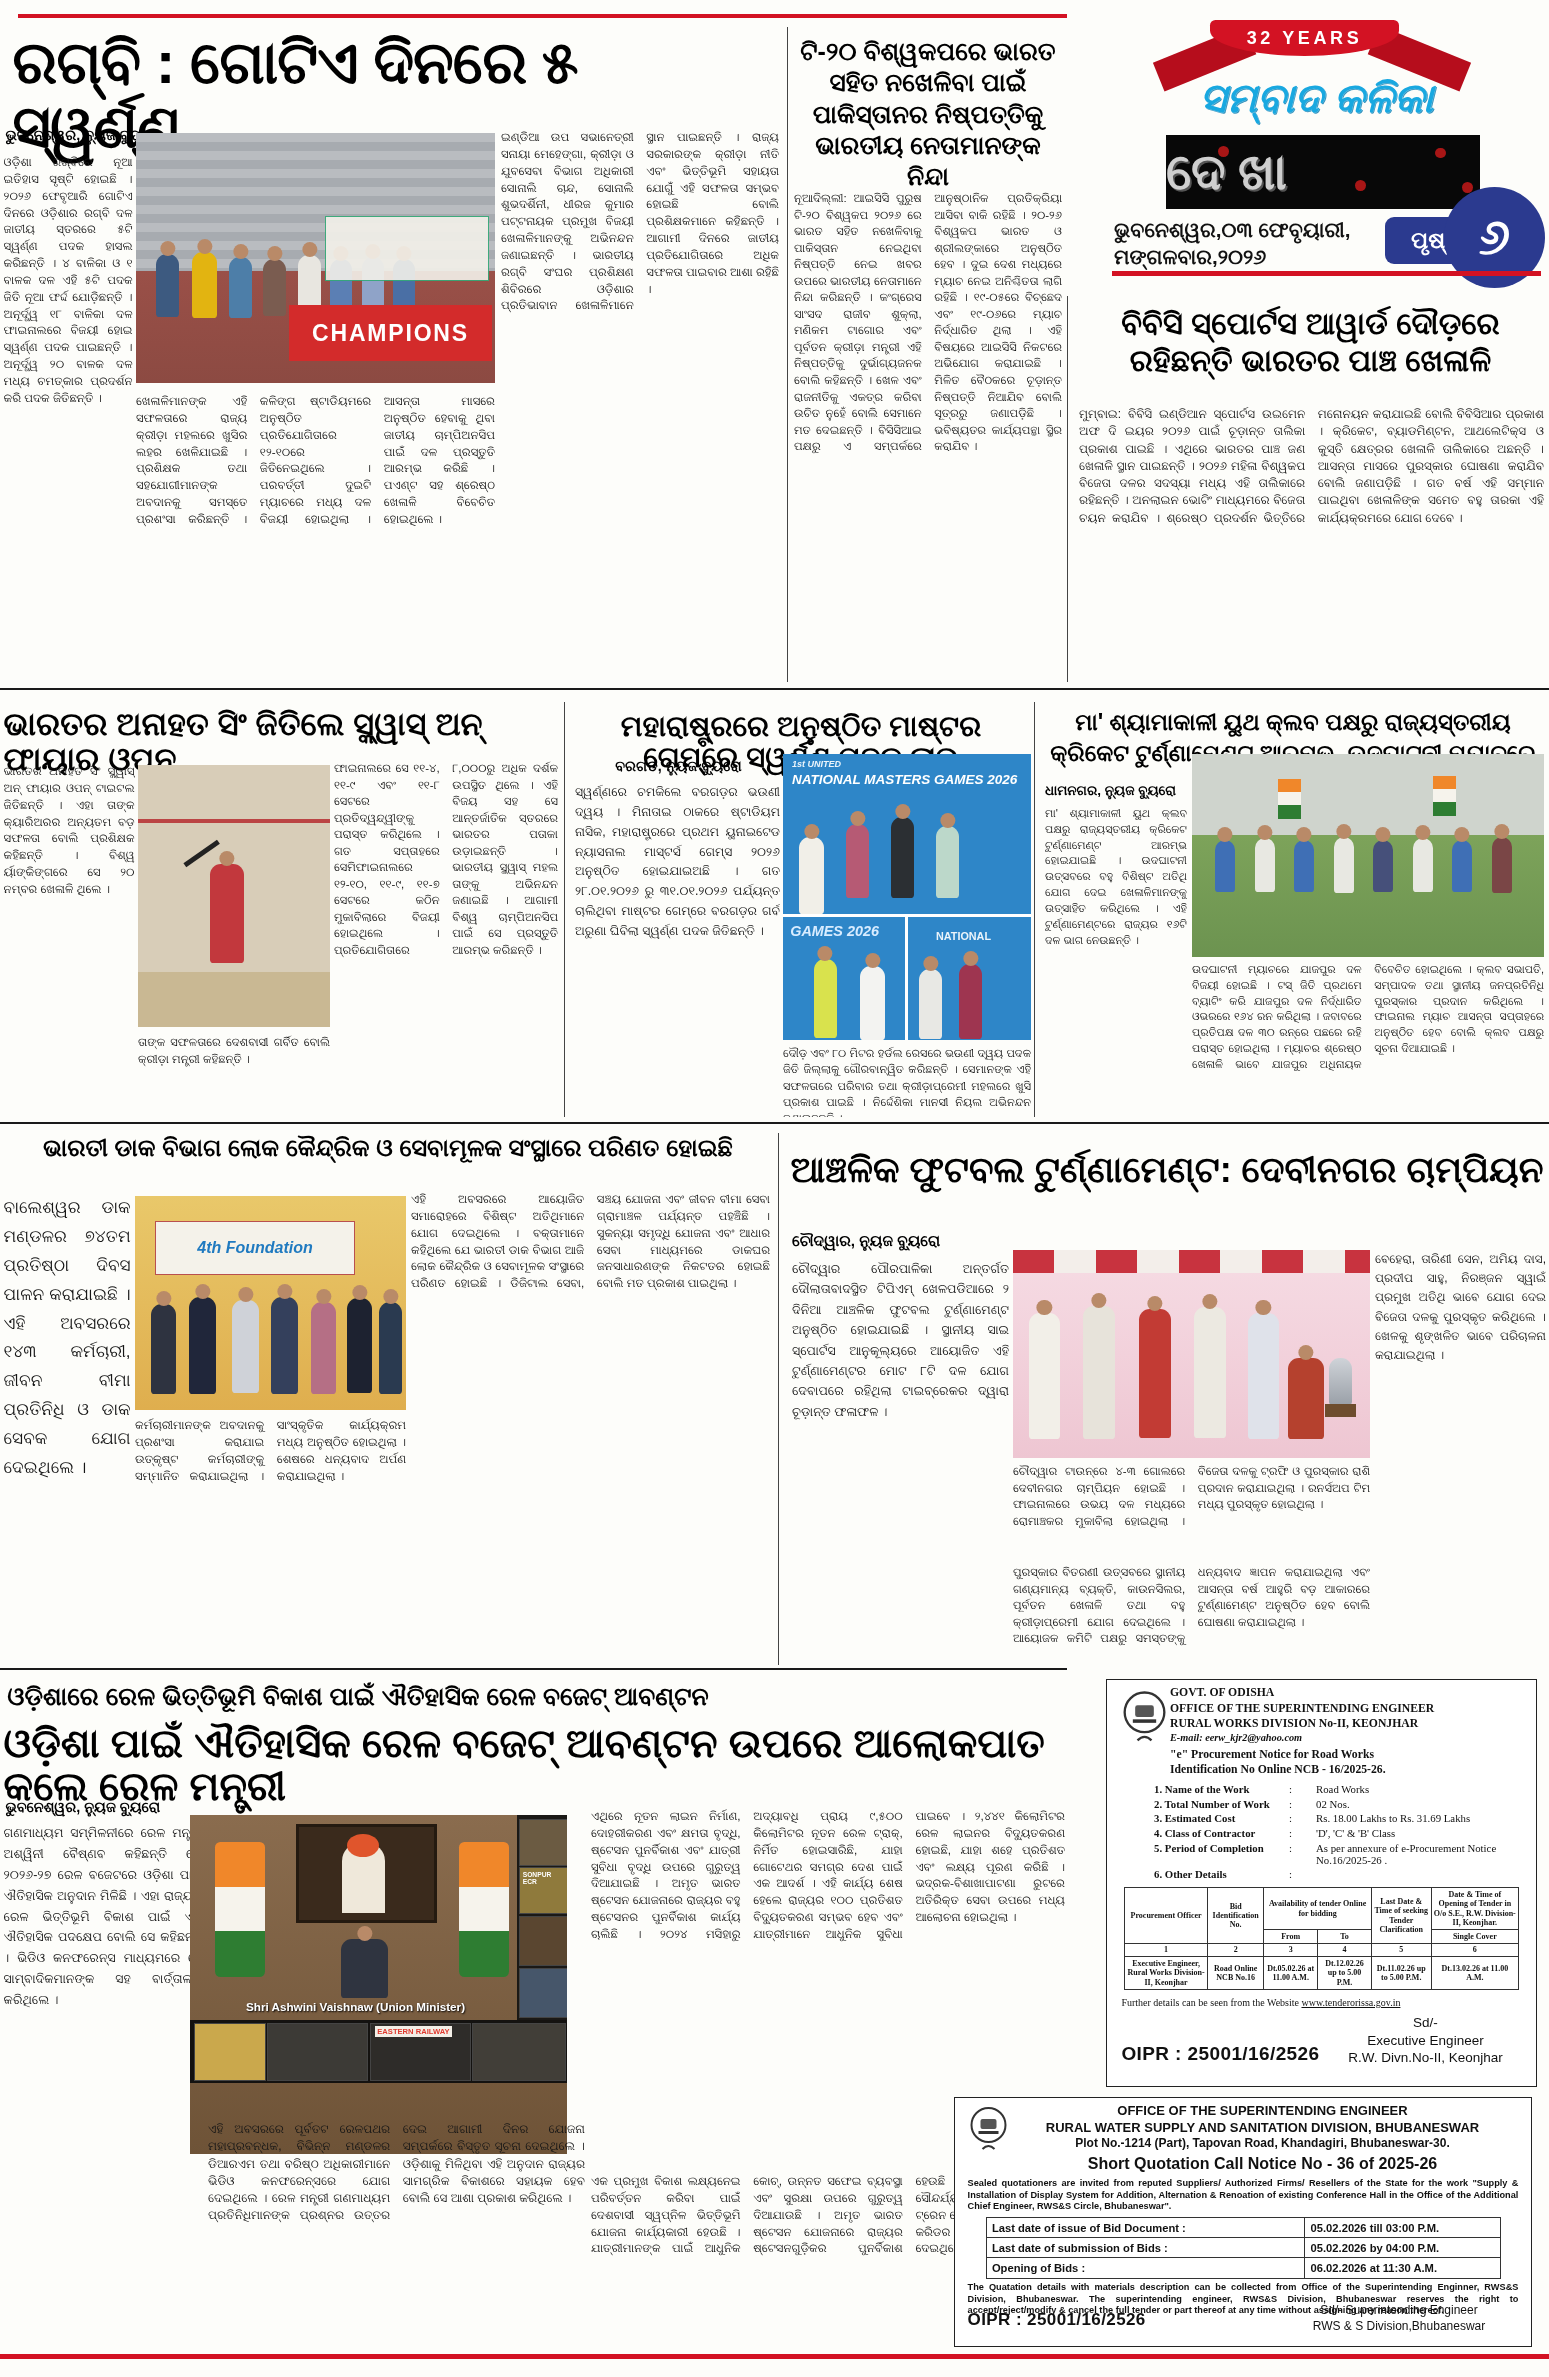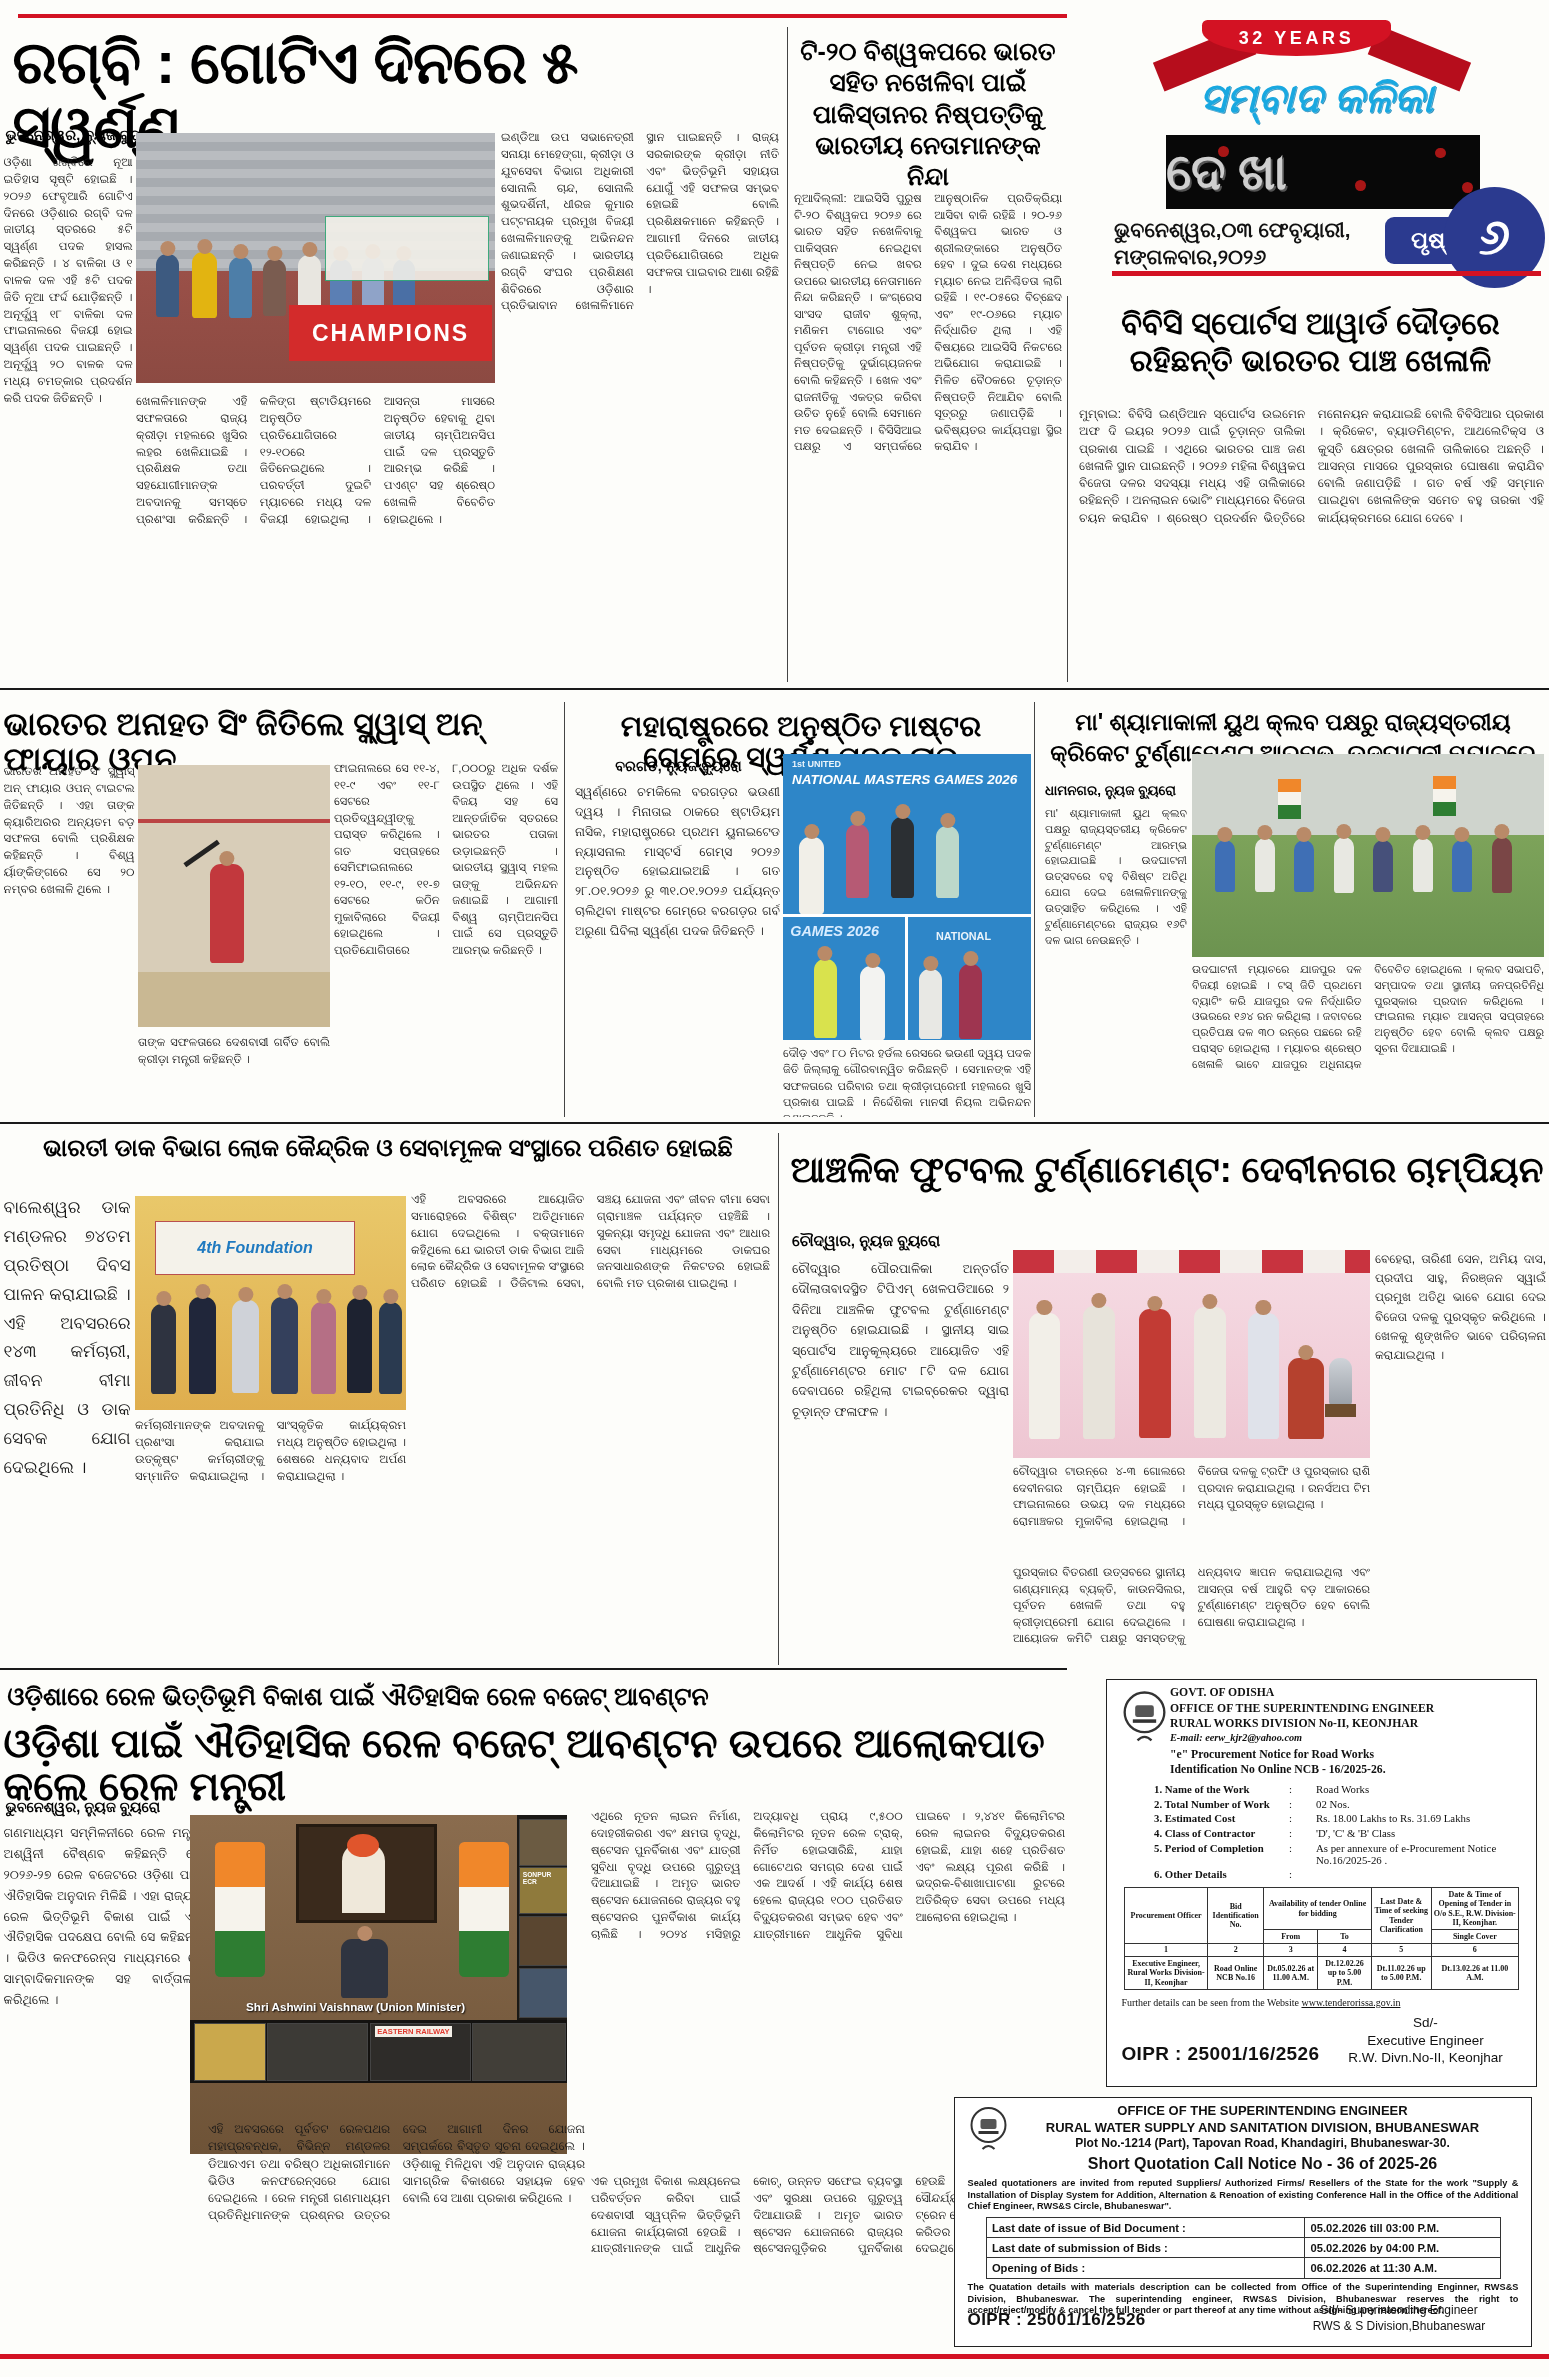--- a/index.html
+++ b/index.html
@@ -51,21 +51,21 @@
 <body>
 
 <div id="page">
 
   <div class="redrule" style="left:18px;top:14.4px;width:1049px;height:3.6px;"></div>
 
   <div class="abs" style="left:1074px;top:0;width:476px;height:289px;">
 
     <div class="ribbon-tail" style="left:81px;top:43px;width:99px;height:30.5px;transform:rotate(-22deg);"></div>
     <div class="ribbon-tail" style="left:296px;top:43px;width:99px;height:30.5px;transform:rotate(22deg);"></div>
-    <div class="ribbon-band" style="left:128px;top:20px;width:189px;height:36px;">
+    <div class="ribbon-band" style="left:136px;top:20px;width:189px;height:36px;">
       <span style="color:#fff;font-weight:800;font-size:18px;letter-spacing:3.6px;">32 YEARS</span>
     </div>
 
     <div class="abs center" style="left:54px;top:75px;width:377px;">
       <span class="logo-script" style="font-size:41px;">ସମ୍ବାଦ କଳିକା</span>
     </div>
 
     <div class="brand-box" style="left:92px;top:135px;width:314px;height:74px;">
       <span class="brand-word" style="font-size:50px;">ଦେଖା</span>
       <span class="red-dot" style="left:52px;top:10.8px;"></span>
@@ -136,21 +136,21 @@
   </div>
   <div class="abs body-text cols2" style="left:334px;top:760px;width:224px;height:357px;font-size:11.5px;">ଫାଇନାଲରେ ସେ ୧୧-୪, ୧୧-୯ ଏବଂ ୧୧-୮ ସେଟରେ ପ୍ରତିଦ୍ୱନ୍ଦ୍ୱୀଙ୍କୁ ପରାସ୍ତ କରିଥିଲେ । ଗତ ସପ୍ତାହରେ ସେମିଫାଇନାଲରେ ୧୨-୧୦, ୧୧-୯, ୧୧-୭ ସେଟରେ କଠିନ ମୁକାବିଲାରେ ବିଜୟୀ ହୋଇଥିଲେ । ପ୍ରତିଯୋଗିତାରେ ୮,୦୦୦ରୁ ଅଧିକ ଦର୍ଶକ ଉପସ୍ଥିତ ଥିଲେ । ଏହି ବିଜୟ ସହ ସେ ଆନ୍ତର୍ଜାତିକ ସ୍ତରରେ ଭାରତର ପତାକା ଉଡ଼ାଇଛନ୍ତି । ଭାରତୀୟ ସ୍କ୍ୱାସ୍ ମହଲ ତାଙ୍କୁ ଅଭିନନ୍ଦନ ଜଣାଇଛି । ଆଗାମୀ ବିଶ୍ୱ ଚାମ୍ପିଅନସିପ ପାଇଁ ସେ ପ୍ରସ୍ତୁତି ଆରମ୍ଭ କରିଛନ୍ତି ।</div>
   <div class="abs body-text" style="left:138px;top:1034px;width:192px;height:81px;font-size:11.5px;">ତାଙ୍କ ସଫଳତାରେ ଦେଶବାସୀ ଗର୍ବିତ ବୋଲି କ୍ରୀଡ଼ା ମନ୍ତ୍ରୀ କହିଛନ୍ତି ।</div>
 
   <div class="vline" style="left:564px;top:702px;height:415px;"></div>
 
   <div class="abs hl center" style="left:571px;top:711px;width:460px;font-size:29px;">ମହାରାଷ୍ଟ୍ରରେ ଅନୁଷ୍ଠିତ ମାଷ୍ଟର ଗେମ୍‌ରେ ସ୍ୱର୍ଣ୍ଣ ପଦକ ଲାଭ</div>
   <div class="abs byline center" style="left:575px;top:758px;width:207px;font-size:14.4px;">ବରଗଡ, ନ୍ୟୁଜ ବ୍ୟୁରୋ</div>
   <div class="abs body-text" style="left:575px;top:783px;width:205px;height:332px;font-size:12.4px;line-height:1.6;">ସ୍ୱର୍ଣ୍ଣରେ ଚମକିଲେ ବରଗଡ଼ର ଭଉଣୀ ଦ୍ୱୟ । ମିନାତାଇ ଠାକରେ ଷ୍ଟାଡିୟମ ନାସିକ, ମହାରାଷ୍ଟ୍ରରେ ପ୍ରଥମ ୟୁନାଇଟେଡ ନ୍ୟାସନାଲ ମାସ୍ଟର୍ସ ଗେମ୍ସ ୨୦୨୬ ଅନୁଷ୍ଠିତ ହୋଇଯାଇଅଛି । ଗତ ୨୮.୦୧.୨୦୨୬ ରୁ ୩୧.୦୧.୨୦୨୬ ପର୍ଯ୍ୟନ୍ତ ଚାଲିଥିବା ମାଷ୍ଟର ଗେମ୍‌ରେ ବରଗଡ଼ର ଗର୍ବ ଅରୁଣା ଘିବିଲା ସ୍ୱର୍ଣ୍ଣ ପଦକ ଜିତିଛନ୍ତି ।</div>
   <div class="photo" style="left:783px;top:754px;width:248px;height:286px;background:#2e86c8;">
-    <div class="abs" style="left:9px;top:5.4px;color:#eaf4fb;font-size:9px;font-weight:700;">1st UNITED</div>
+    <div class="abs" style="left:9px;top:5.4px;color:#eaf4fb;font-size:9px;font-weight:700;font-style:italic;">1st UNITED</div>
     <div class="abs" style="left:9px;top:18px;width:233px;color:#fff;font-size:13.5px;font-weight:800;font-style:italic;">NATIONAL MASTERS GAMES 2026</div>
     <div class="person" style="left:63px;top:70px;width:23px;height:74px;background:#b65a74;"></div>
     <div class="person" style="left:108px;top:63px;width:23px;height:81px;background:#2b2f33;"></div>
     <div class="person" style="left:153px;top:72px;width:23px;height:72px;background:#bcd8ca;"></div>
     <div class="person" style="left:16px;top:83px;width:25px;height:77px;background:#f1efe8;"></div>
     <div class="abs" style="left:0;top:160px;width:100%;height:2.7px;background:#fff;"></div>
     <div class="abs" style="left:7.2px;top:169px;color:#d8ecff;font-size:14.4px;font-weight:800;font-style:italic;">GAMES 2026</div>
     <div class="abs" style="left:153px;top:176px;color:#eaf4fb;font-size:10.8px;font-weight:800;">NATIONAL</div>
     <div class="abs" style="left:122px;top:160px;width:2.7px;height:126px;background:#fff;"></div>
     <div class="person" style="left:30.5px;top:205px;width:23px;height:79px;background:#d9e24d;"></div>

